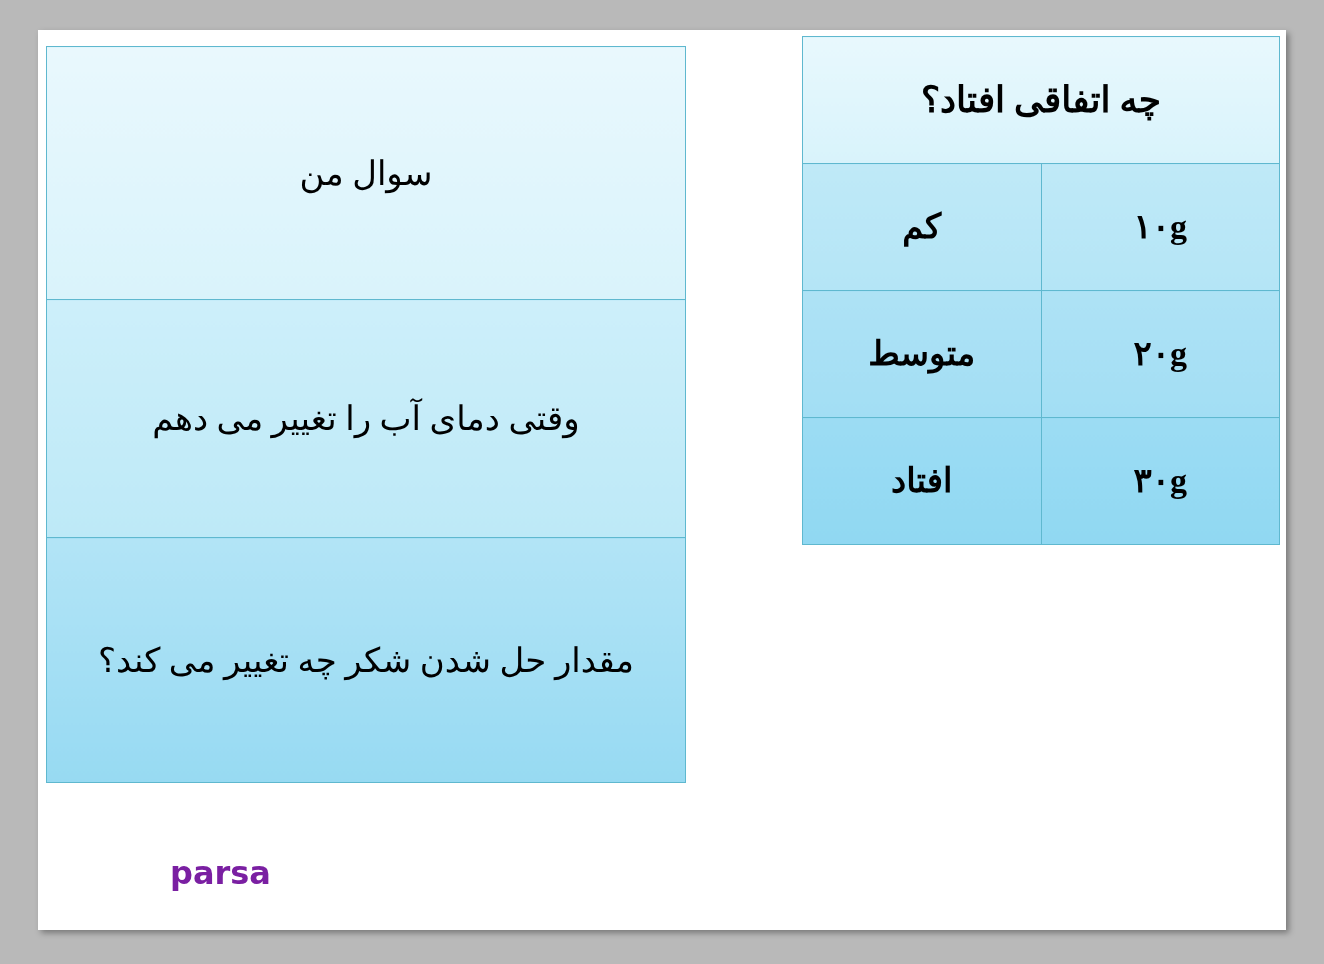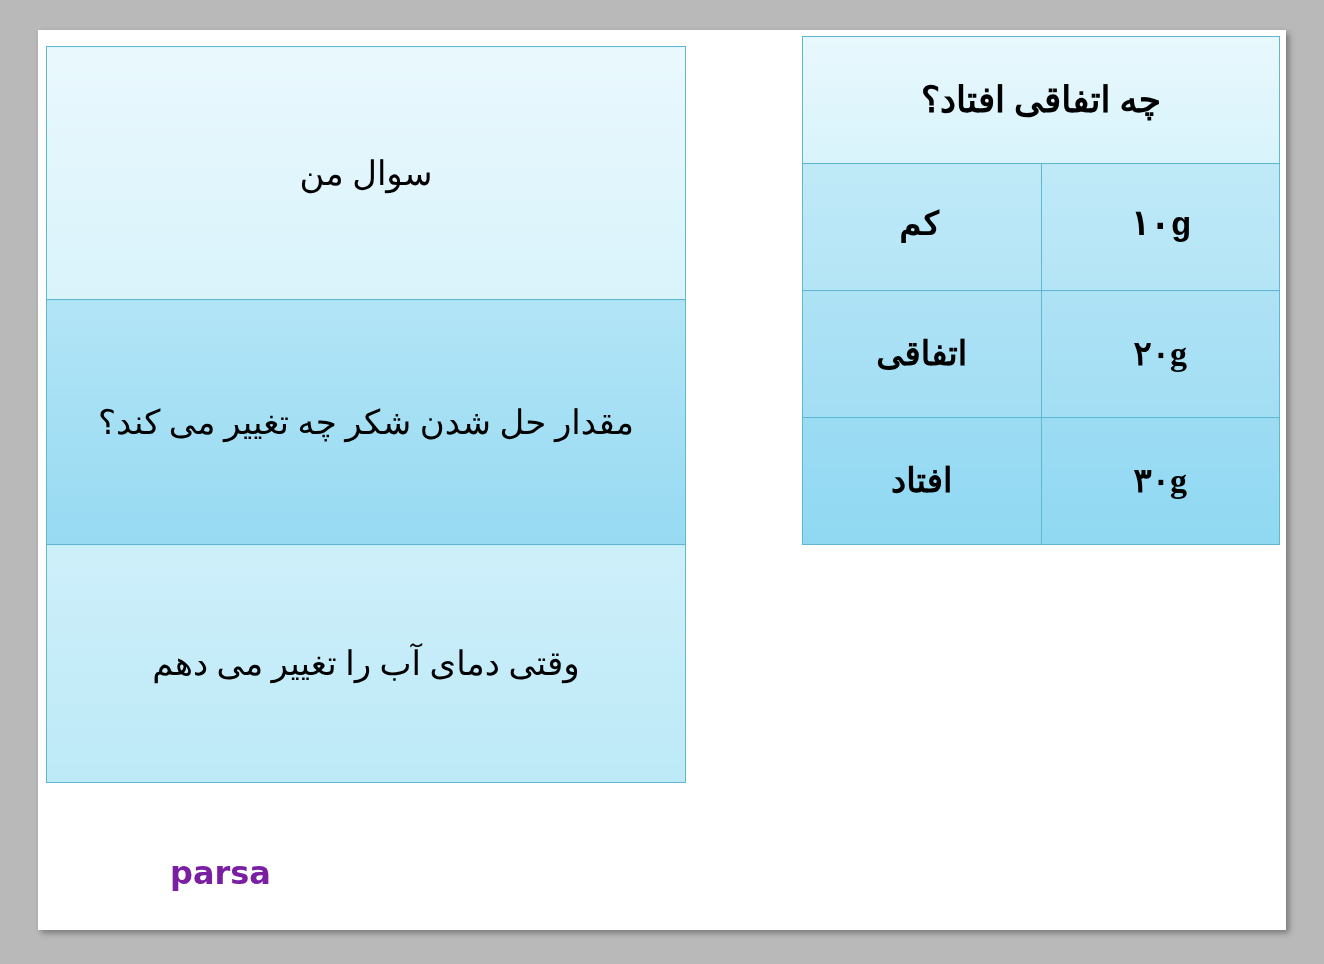--- a/index.html
+++ b/index.html
@@ -53,21 +53,21 @@
   }
   .results-table .title-cell {
     height: 118px;
     font-size: 36px;
     background: linear-gradient(to bottom, #e8f8fd, #d8f3fb);
   }
   .results-table .head-cell {
     height: 200px;
     background: linear-gradient(to bottom, #d4f1fa, #c6ecf8);
   }
-  .results-table .row-a td { background: linear-gradient(to bottom, #bfe9f7, #b4e5f6); height: 118px; font-family: Liberation Mono, monospace; }
+  .results-table .row-a td { background: linear-gradient(to bottom, #bfe9f7, #b4e5f6); height: 118px; }
   .results-table .row-b td { background: linear-gradient(to bottom, #aee2f5, #a2def4); height: 118px; }
   .results-table .row-c td { background: linear-gradient(to bottom, #9cdcf3, #90d8f2); height: 118px; }
   .col-temp { width: 236px; }
   .col-amount { width: 316px; }
   .ltr-num {
     direction: ltr;
     unicode-bidi: isolate;
     display: inline-block;
   }
 
@@ -119,40 +119,40 @@
         <tr class="row-a">
           <td>
             <span class="ltr-num">۱۰g</span>
           </td>
           <td>کم</td>
         </tr>
         <tr class="row-b">
           <td>
             <span class="ltr-num">۲۰g</span>
           </td>
-          <td>اتفاقی</td>
+          <td>متوسط</td>
         </tr>
         <tr class="row-c">
           <td>
             <span class="ltr-num">۳۰g</span>
           </td>
           <td>افتاد</td>
         </tr>
       </tbody>
     </table>
 
     <table class="question-table">
       <tbody>
         <tr>
           <td class="q-title">سوال من</td>
         </tr>
         <tr>
-          <td class="q-line2">مقدار حل شدن شکر چه تغییر می کند؟</td>
+          <td class="q-line1">وقتی دمای آب را تغییر می دهم</td>
         </tr>
         <tr>
-          <td class="q-line1">وقتی دمای آب را تغییر می دهم</td>
+          <td class="q-line2">مقدار حل شدن شکر چه تغییر می کند؟</td>
         </tr>
       </tbody>
     </table>
 
     <div class="watermark">parsa</div>
   </div>
 </div>
 
 </body></html>

